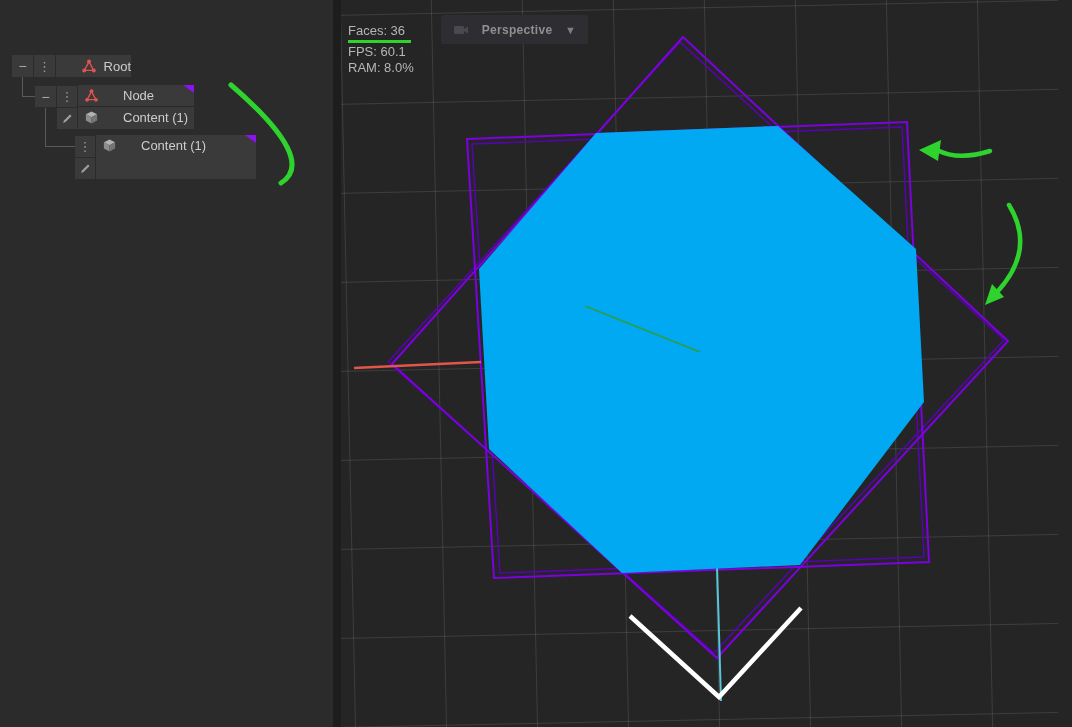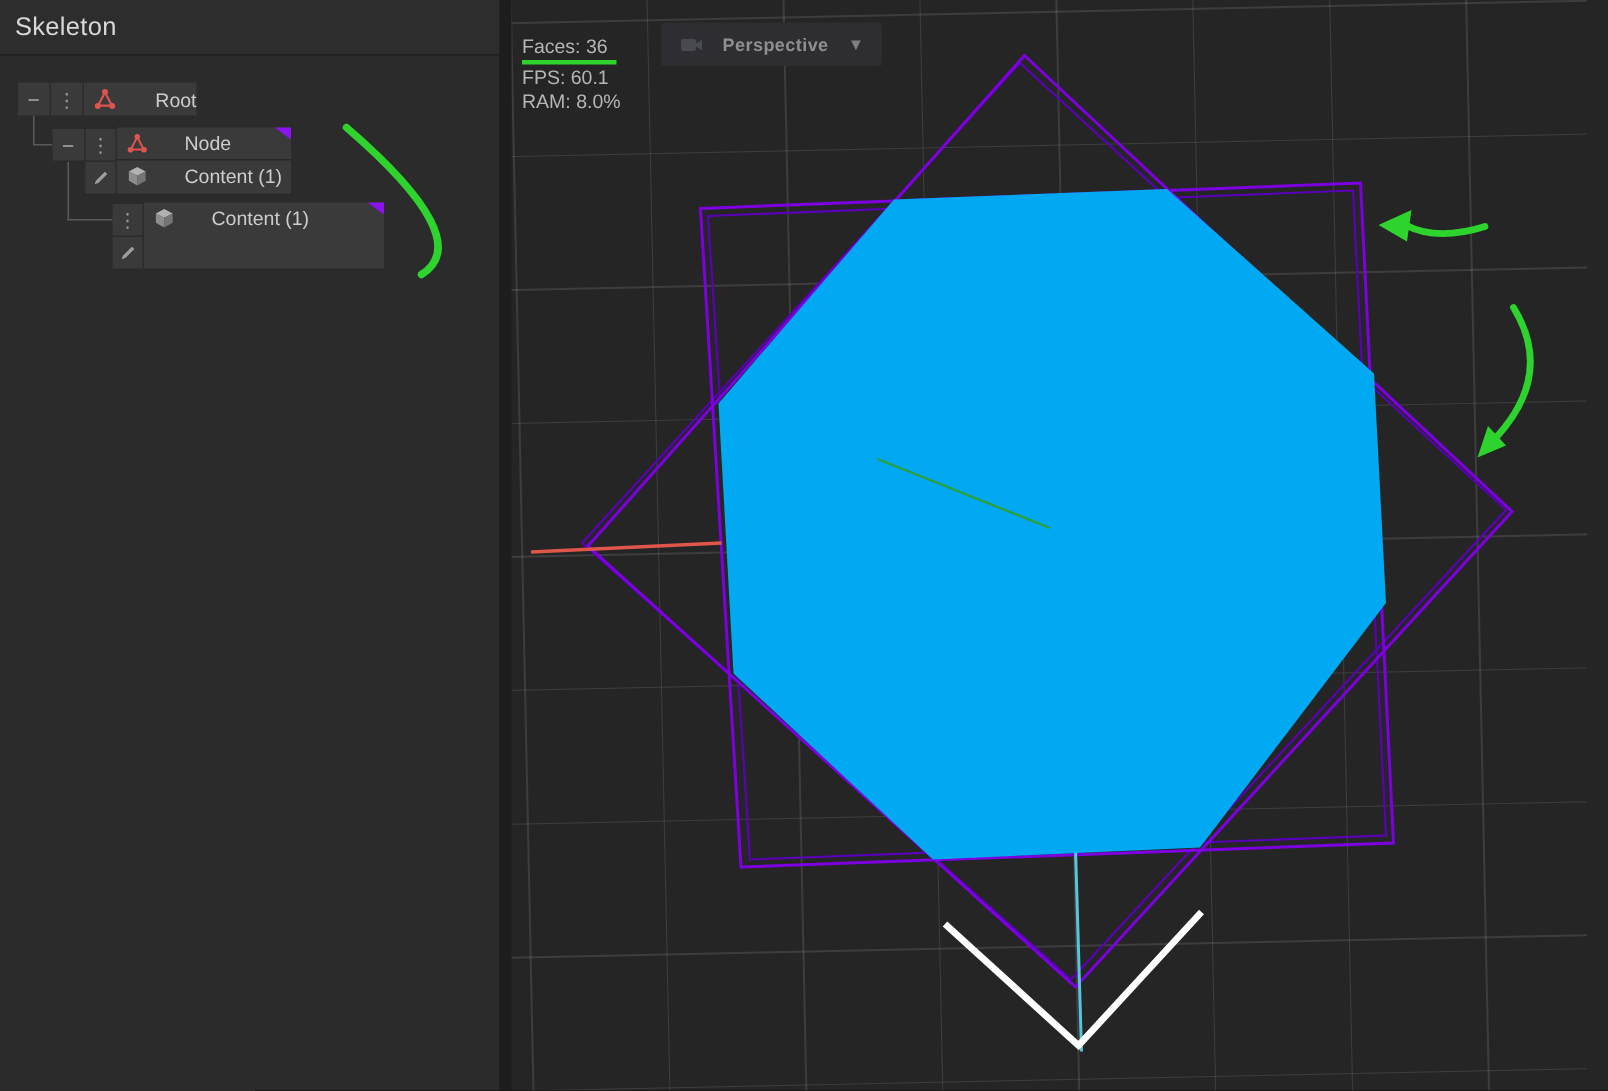--- a/index.html
+++ b/index.html
@@ -20,21 +20,21 @@
   
   .sidebar{position:absolute;left:0;top:0;width:333px;height:727px;background:var(--c-panel_bg);z-index:2;}
   .panel-header{height:37px;background:var(--c-panel_header_bg);border-bottom:1px solid #1f1f1f;
     display:flex;align-items:center;padding:0 10px;}
   .panel-title{font-size:17px;color:var(--c-text_primary);letter-spacing:.2px;}
   .tree{position:absolute;left:0;top:38px;right:0;bottom:0;font-size:13px;color:var(--c-text_tree);}
   .cell{position:absolute;background:var(--c-row_bg);display:flex;align-items:center;justify-content:center;}
   .btn-cell{cursor:pointer;color:var(--c-icon_gray);}
   .minus-glyph{font-size:14px;line-height:1;color:#ababab;}
   .kebab-glyph{font-size:13px;line-height:1;color:#9a9a9a;letter-spacing:0;}
-  .label-cell{justify-content:space-between;padding-left:6px;gap:7px;cursor:pointer;}
+  .label-cell{justify-content:flex-end;padding-left:6px;gap:7px;cursor:pointer;}
   .block-main{position:absolute;background:var(--c-row_bg);}
   .block-row{height:21px;display:flex;align-items:center;padding-left:6px;gap:24px;cursor:pointer;}
   .block-row + .block-row{border-top:1px solid rgba(0,0,0,.30);}
   .corner{position:absolute;top:0;right:0;width:0;height:0;
     border-left:11px solid transparent;border-top:8px solid var(--c-corner_purple);}
   .connector{position:absolute;background:var(--c-connector);}
   .tree-label{white-space:nowrap;color:var(--c-text_tree);}
   .icon-svg{display:block;flex:none;}
 
   
@@ -71,23 +71,20 @@
   .anno{stroke:var(--c-annotation_green);stroke-width:5;fill:none;stroke-linecap:round;}
   .anno-thin{stroke-width:4.5;}
   .anno-head{fill:var(--c-annotation_green);stroke:none;}
 </style>
 </head>
 <body>
 
 <div class="app">
 
   <aside class="sidebar">
-    <div class="panel-header">
-      <span class="panel-title">Skeleton</span>
-    </div>
 
     <div class="tree">
 
       <div class="connector" style="left:22px;top:39px;width:1px;height:20px;"></div>
       <div class="connector" style="left:22px;top:58px;width:13px;height:1px;"></div>
       <div class="connector" style="left:45px;top:70px;width:1px;height:39px;"></div>
       <div class="connector" style="left:45px;top:108px;width:30px;height:1px;"></div>
 
       <div class="cell btn-cell" style="left:12px;top:17px;width:21px;height:22px;">
         <span class="minus-glyph">−</span>

